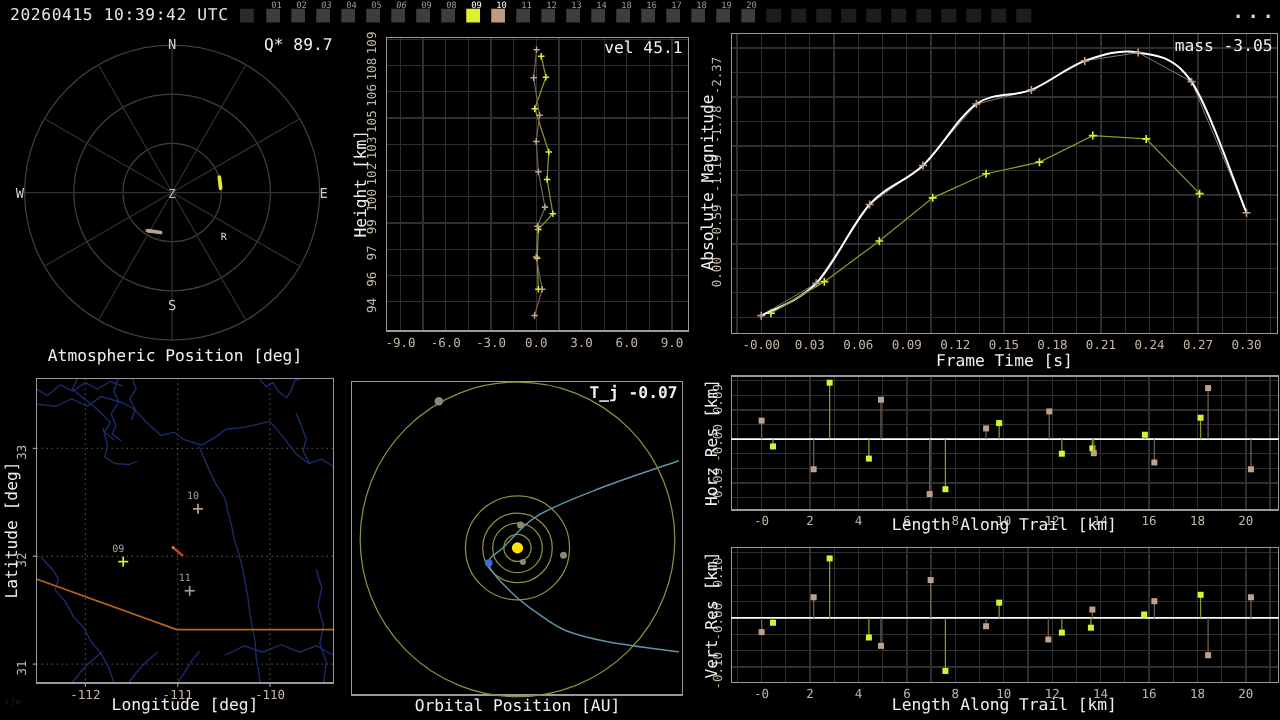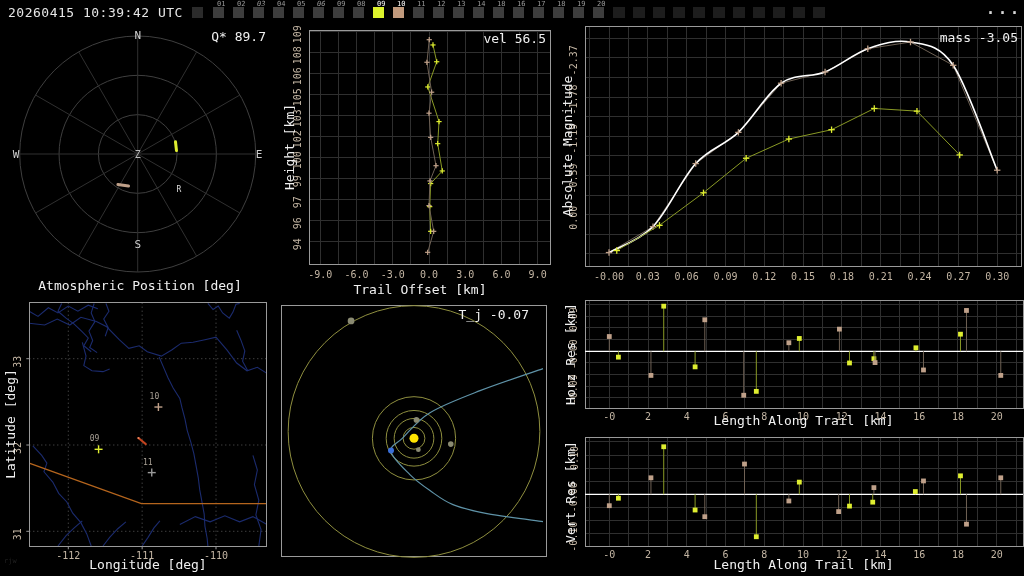--- a/index.html
+++ b/index.html
@@ -207,22 +207,21 @@
           <line x1="149.9656" y1="154.32500000000002" x2="149.9656" y2="159.525" stroke="#bfa089" stroke-width="1.2"></line>
           <line x1="146.4" y1="181.59999999999997" x2="151.6" y2="181.59999999999997" stroke="#bfa089" stroke-width="1.2"></line>
           <line x1="149" y1="178.99999999999997" x2="149" y2="184.19999999999996" stroke="#bfa089" stroke-width="1.2"></line>
           <line x1="151.1073" y1="207.325" x2="156.3073" y2="207.325" stroke="#bfa089" stroke-width="1.2"></line>
           <line x1="153.7073" y1="204.725" x2="153.7073" y2="209.92499999999998" stroke="#bfa089" stroke-width="1.2"></line>
           <line x1="145.0723" y1="228.325" x2="150.2723" y2="228.325" stroke="#bfa089" stroke-width="1.2"></line>
           <line x1="147.6723" y1="225.725" x2="147.6723" y2="230.92499999999998" stroke="#bfa089" stroke-width="1.2"></line>
         </g>
       </svg>
   </div>
-  <div class="abs lbl right" style="left:400px;top:31px;width:146px;">vel 56.5</div>
-  <div class="abs lbl center" style="left:280px;top:282px;width:280px;">Trail Offset [km]</div>
+  <div class="abs lbl right" style="left:400px;top:31px;width:146px;">vel 45.1</div>
   <div class="vlabel" style="left:289px;top:147px;">Height [km]</div>
 
   <div class="abs" style="left:560px;top:24px;width:464px;height:275px;">
     <svg id="svg-mag" width="464" height="275">
         <g shape-rendering="crispEdges">
           <line x1="29.59" y1="2.7" x2="29.59" y2="242.7" stroke="#2f2f2f" stroke-width="1"></line>
           <line x1="49" y1="2.7" x2="49" y2="242.7" stroke="#2f2f2f" stroke-width="1"></line>
           <line x1="68.41" y1="2.7" x2="68.41" y2="242.7" stroke="#2f2f2f" stroke-width="1"></line>
           <line x1="87.82" y1="2.7" x2="87.82" y2="242.7" stroke="#2f2f2f" stroke-width="1"></line>
           <line x1="107.22999999999999" y1="2.7" x2="107.22999999999999" y2="242.7" stroke="#2f2f2f" stroke-width="1"></line>
@@ -317,20 +316,21 @@
           <line x1="311.07" y1="84.45999999999998" x2="317.46999999999997" y2="84.45999999999998" stroke="#dfee30" stroke-width="1.3"></line>
           <line x1="314.27" y1="81.25999999999998" x2="314.27" y2="87.65999999999998" stroke="#dfee30" stroke-width="1.3"></line>
           <line x1="353.772" y1="87.11599999999997" x2="360.17199999999997" y2="87.11599999999997" stroke="#dfee30" stroke-width="1.3"></line>
           <line x1="356.972" y1="83.91599999999997" x2="356.972" y2="90.31599999999997" stroke="#dfee30" stroke-width="1.3"></line>
           <line x1="396.47400000000005" y1="130.94" x2="402.874" y2="130.94" stroke="#dfee30" stroke-width="1.3"></line>
           <line x1="399.67400000000004" y1="127.74" x2="399.67400000000004" y2="134.14" stroke="#dfee30" stroke-width="1.3"></line>
         </g>
       </svg>
   </div>
   <div class="abs lbl right" style="left:880px;top:30px;width:138px;">mass -3.05</div>
+  <div class="abs lbl center" style="left:585px;top:282px;width:437px;">Frame Time [s]</div>
   <div class="vlabel" style="left:567px;top:146px;">Absolute Magnitude</div>
 
   <div class="abs" style="left:0;top:298px;width:280px;height:278px;">
     <svg id="svg-map" width="280" height="278">
         <g>
           <line x1="68.3" y1="4.7" x2="68.3" y2="248.3" stroke="#5a5a5a" stroke-width="1" stroke-dasharray="1 3"></line>
           <line x1="142.14999999999998" y1="4.7" x2="142.14999999999998" y2="248.3" stroke="#5a5a5a" stroke-width="1" stroke-dasharray="1 3"></line>
           <line x1="216" y1="4.7" x2="216" y2="248.3" stroke="#5a5a5a" stroke-width="1" stroke-dasharray="1 3"></line>
           <line x1="29.3" y1="60.7" x2="266.7" y2="60.7" stroke="#5a5a5a" stroke-width="1" stroke-dasharray="1 3"></line>
           <line x1="29.3" y1="147" x2="266.7" y2="147" stroke="#5a5a5a" stroke-width="1" stroke-dasharray="1 3"></line>
@@ -421,21 +421,22 @@
           <circle cx="111.01" cy="152.4" r="3" fill="#3a6fd8"></circle>
         </g>
         <g>
           <circle cx="170.784" cy="146.108" r="2.8" fill="#8a8a72"></circle>
         </g>
         <g>
           <circle cx="71.08" cy="22.93000000000002" r="3.4" fill="#8a8a72"></circle>
         </g>
       </svg>
   </div>
-  <div class="abs lbl right" style="left:388px;top:307px;width:141px;">T_j -0.07</div>
+  <div class="abs lbl right" style="left:401px;top:307px;width:141px;font-weight:bold;">T_j -0.07</div>
+  <div class="abs lbl center" style="left:280px;top:558px;width:268px;">Orbital Position [AU]</div>
 
   <div class="abs" style="left:560px;top:298px;width:464px;height:278px;">
     <svg id="svg-res" width="464" height="278">
         <g shape-rendering="crispEdges">
           <line x1="29.929999999999996" y1="2.7" x2="29.929999999999996" y2="110" stroke="#2f2f2f" stroke-width="1"></line>
           <line x1="49.3" y1="2.7" x2="49.3" y2="110" stroke="#2f2f2f" stroke-width="1"></line>
           <line x1="68.67" y1="2.7" x2="68.67" y2="110" stroke="#2f2f2f" stroke-width="1"></line>
           <line x1="88.03999999999999" y1="2.7" x2="88.03999999999999" y2="110" stroke="#2f2f2f" stroke-width="1"></line>
           <line x1="107.41" y1="2.7" x2="107.41" y2="110" stroke="#2f2f2f" stroke-width="1"></line>
           <line x1="126.78" y1="2.7" x2="126.78" y2="110" stroke="#2f2f2f" stroke-width="1"></line>

